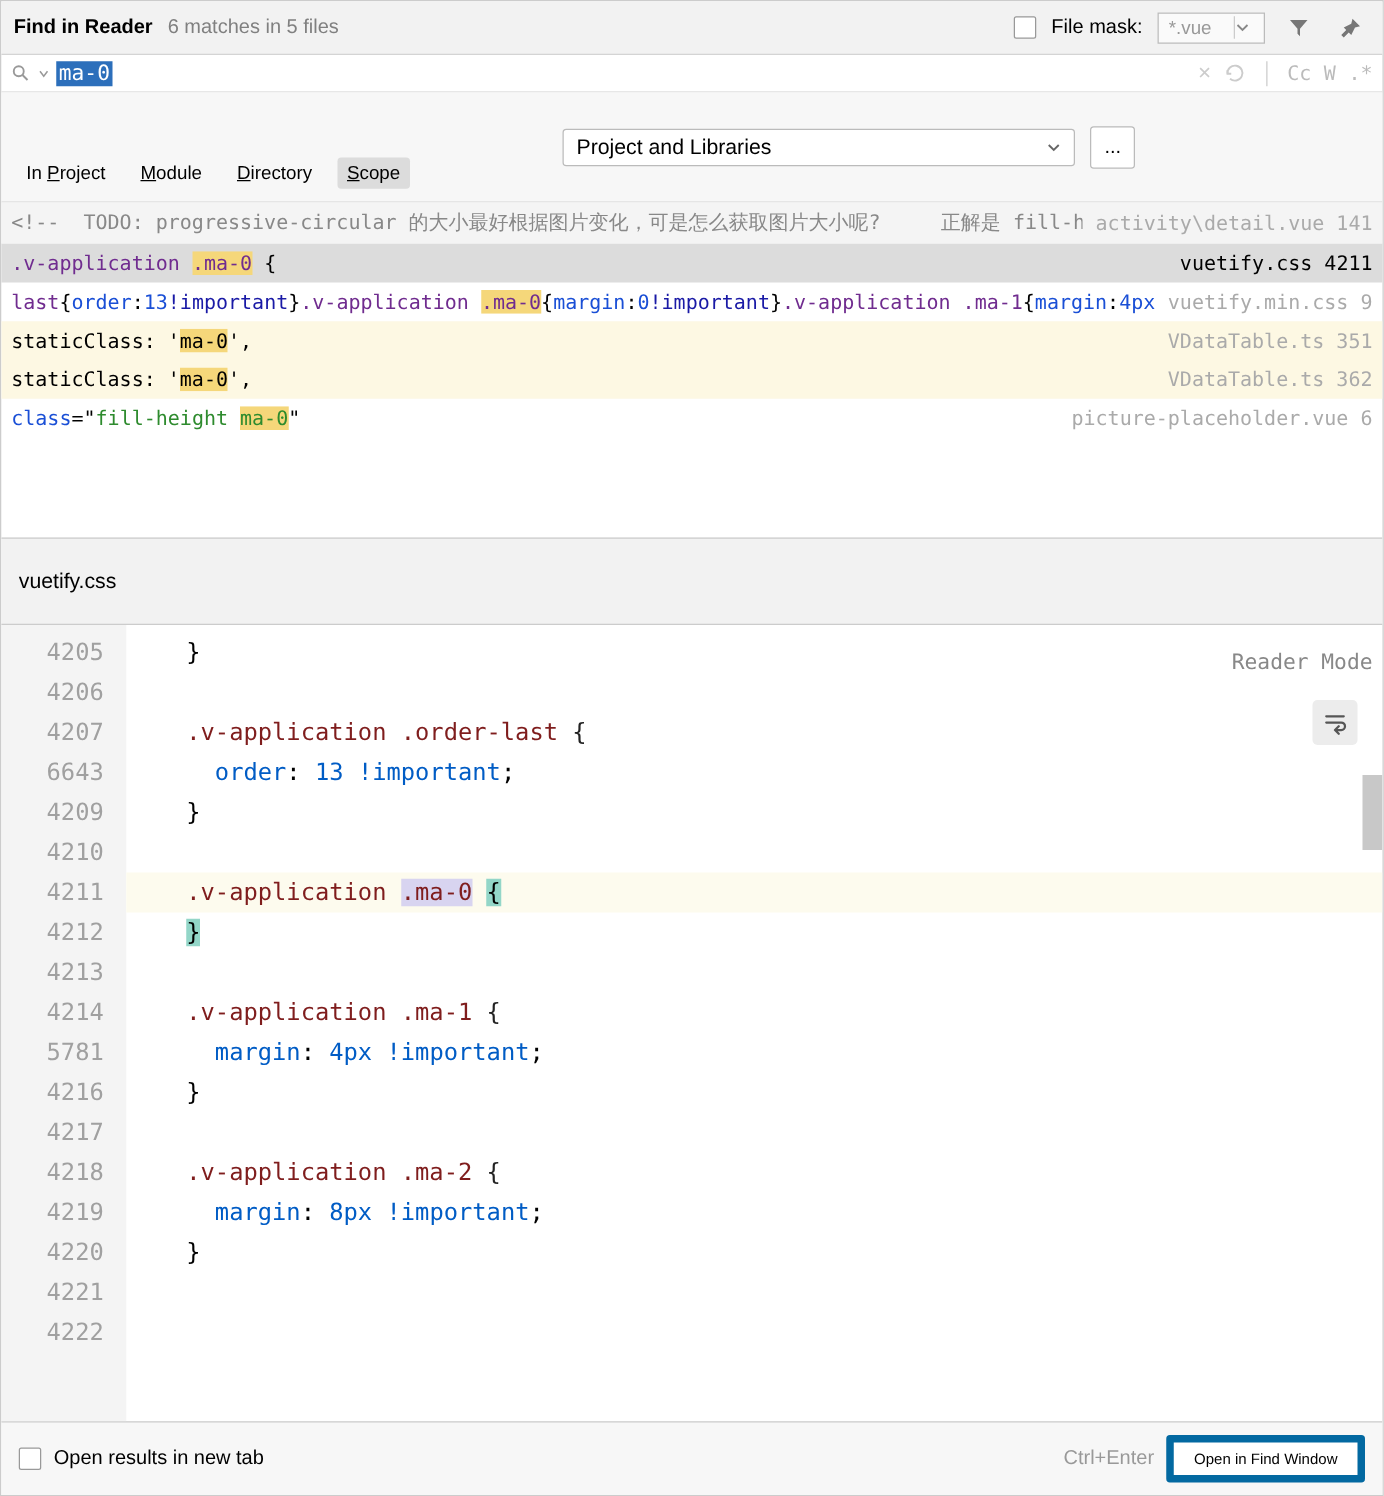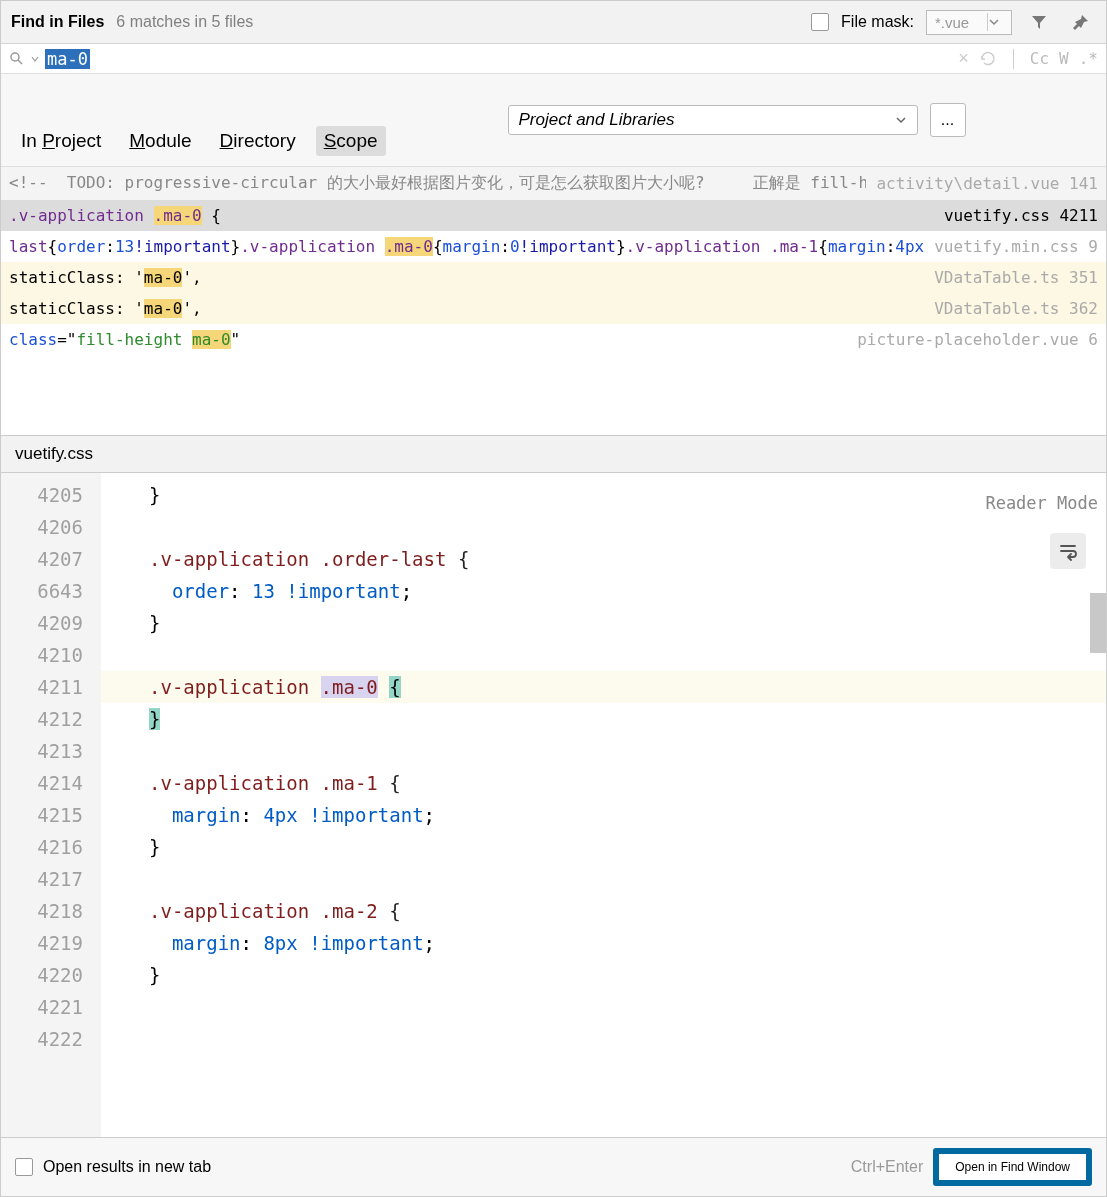--- a/index.html
+++ b/index.html
@@ -15,39 +15,39 @@
   .filemask-arrow { width: 24px; text-align: center; color: #888; border-left: 1px solid #ccc; padding: 3px 0; }
   .icon-btn { width: 30px; height: 26px; display: flex; align-items: center; justify-content: center; color: #777; font-size: 18px; cursor: pointer; }
   .search-row { display: flex; align-items: center; padding: 4px 8px; border-bottom: 1px solid #e0e0e0; }
   .search-icon { color: #999; margin-right: 6px; }
   .search-input-wrap { flex: 1; display: flex; align-items: center; }
   .search-highlight { background: #2c6fbb; color: #fff; padding: 0 2px; font-size: 17px; font-family: Consolas, monospace; }
   .search-tools { display: flex; align-items: center; gap: 10px; color: #bbb; }
   .search-tool { font-size: 16px; font-family: Consolas, monospace; cursor: pointer; }
   .divider-v { width: 1px; height: 20px; background: #ccc; margin: 0 6px; }
   .scope-row { display: flex; align-items: center; padding: 10px 12px; border-bottom: 1px solid #e0e0e0; gap: 12px; background:#f7f7f7; }
-  .scope-tab { font-size: 19px; padding: 4px 8px; cursor: pointer; margin-top: 42px; }
+  .scope-tab { font-size: 15px; padding: 4px 8px; cursor: pointer; margin-top: 42px; }
   .scope-tab.active { background: #dcdcdc; border-radius: 3px; }
   .ul { text-decoration: underline; }
-  .scope-select { flex: 0 0 410px; margin-left: 110px; display: flex; align-items: center; border: 1px solid #bbb; border-radius: 3px; background: #fff; padding: 4px 10px; font-size: 17px; justify-content: space-between; font-style: italic; }
+  .scope-select { flex: 0 0 410px; margin-left: 110px; display: flex; align-items: center; border: 1px solid #bbb; border-radius: 3px; background: #fff; padding: 4px 10px; font-size: 17px; justify-content: space-between; }
   .dots-btn { width: 36px; height: 34px; border: 1px solid #bbb; border-radius: 3px; display: flex; align-items: center; justify-content: center; background: #fff; font-size: 16px; }
   .results { flex: 0 0 auto; }
   .result-row { display: flex; align-items: center; font-family: Consolas, "Microsoft YaHei", monospace; font-size: 16px; padding: 6px 8px; border-bottom: 0; justify-content: space-between; white-space: nowrap; overflow: hidden; }
   .result-row.gray { background: #f4f4f4; color: #888; }
   .result-row.dark { background: #dcdcdc; }
   .result-row.yellow { background: #fdf8e3; text-align: center; }
   .result-loc { color: #aaa; margin-left: 10px; flex-shrink: 0; }
   .result-loc.dark { color: #000; }
   .hl { background: #f5d77a; }
   .txt-blue { color: #1a4fd6; }
   .txt-sel { color: #702c8f; }
   .txt-num { color: #1a4fd6; }
   .txt-kw { color: #1a1aa6; }
   .txt-green { color: #2e8b2e; }
-  .preview-header { background: #f2f2f2; border-top: 1px solid #ccc; border-bottom: 1px solid #ccc; padding: 8px 14px; font-size: 17px; display: flex; gap: 8px; }
+  .preview-header { background: #f2f2f2; border-top: 1px solid #ccc; border-bottom: 1px solid #ccc; padding: 24px 14px; font-size: 17px; display: flex; gap: 8px; }
   .preview-file { color: #000; }
   .preview-path { color: #9a9a9a; }
   .editor { display: flex; flex: 1; position: relative; overflow: hidden; }
   .gutter { background: #f4f4f4; color: #a0a0a0; text-align: right; padding: 6px 18px 6px 8px; font-family: Consolas, monospace; font-size: 19px; line-height: 32px; width: 100px; }
   .gutter .hl-line { color: #a0a0a0; }
   .code { flex: 1; padding: 6px 0 6px 48px; font-family: Consolas, monospace; font-size: 19px; line-height: 32px; position: relative; }
   .code .line.hl-line { background: #fdfbee; margin-left: -48px; padding-left: 48px; }
   .c-sel { color: #7f1d1d; }
   .c-prop { color: #005cc5; }
   .c-val { color: #005cc5; }
@@ -61,21 +61,21 @@
   .footer { border-top: 1px solid #ccc; background: #f7f7f7; display: flex; align-items: center; padding: 10px 14px; gap: 10px; }
   .footer-label { font-size: 16px; }
   .ctrl-enter { color: #999; font-size: 16px; }
   .open-btn { border: 6px solid #0369a1; background: #fff; padding: 6px 16px; font-size: 12px; border-radius: 3px; }
   svg { display: block; }
 </style>
 </head>
 <body>
 
 <div class="header">
-  <span class="header-title">Find in Files</span>
+  <span class="header-title">Find in Reader</span>
   <span class="header-sub">6 matches in 5 files</span>
   <div class="spacer"></div>
   <span class="checkbox"></span>
   <span class="filemask-label">File mask:</span>
   <div class="filemask-select">
     <span class="filemask-input">*.vue</span>
     <span class="filemask-arrow">
       <svg width="12" height="12" viewBox="0 0 12 12">
           <path d="M2 4 L6 8 L10 4" stroke="#888" stroke-width="1.5" fill="none"></path>
         </svg>
@@ -175,21 +175,21 @@
       <div>4205</div>
       <div>4206</div>
       <div>4207</div>
       <div>6643</div>
       <div>4209</div>
       <div>4210</div>
       <div class="hl-line">4211</div>
       <div>4212</div>
       <div>4213</div>
       <div>4214</div>
-      <div>4215</div>
+      <div>5781</div>
       <div>4216</div>
       <div>4217</div>
       <div>4218</div>
       <div>4219</div>
       <div>4220</div>
       <div>4221</div>
       <div>4222</div>
     </div>
   <div class="code" id="code">
     <div class="reader-mode">Reader Mode</div>

